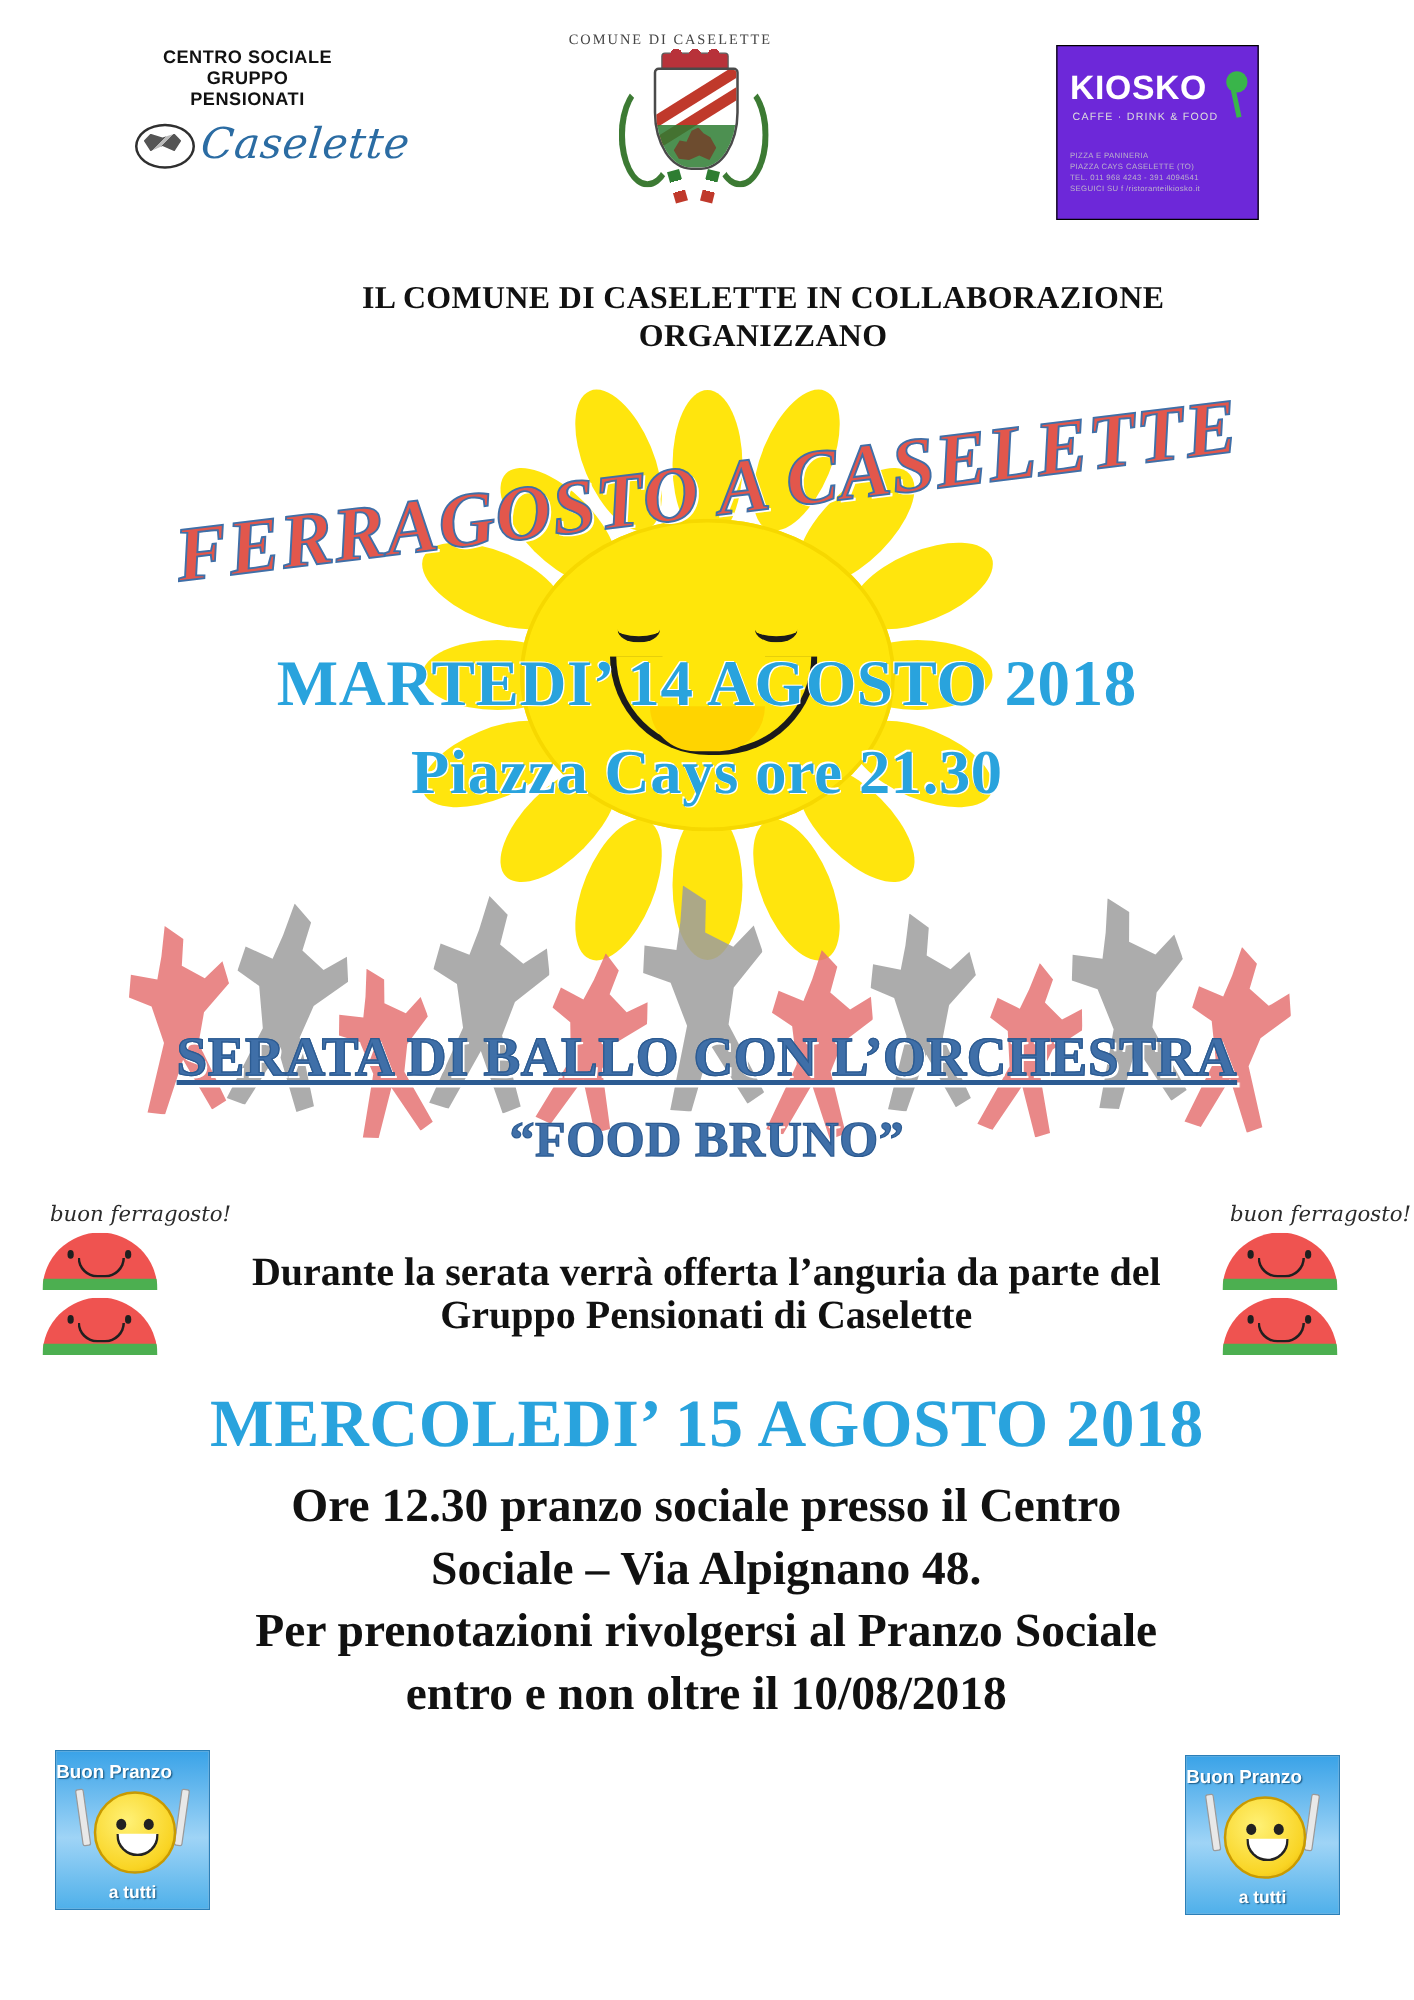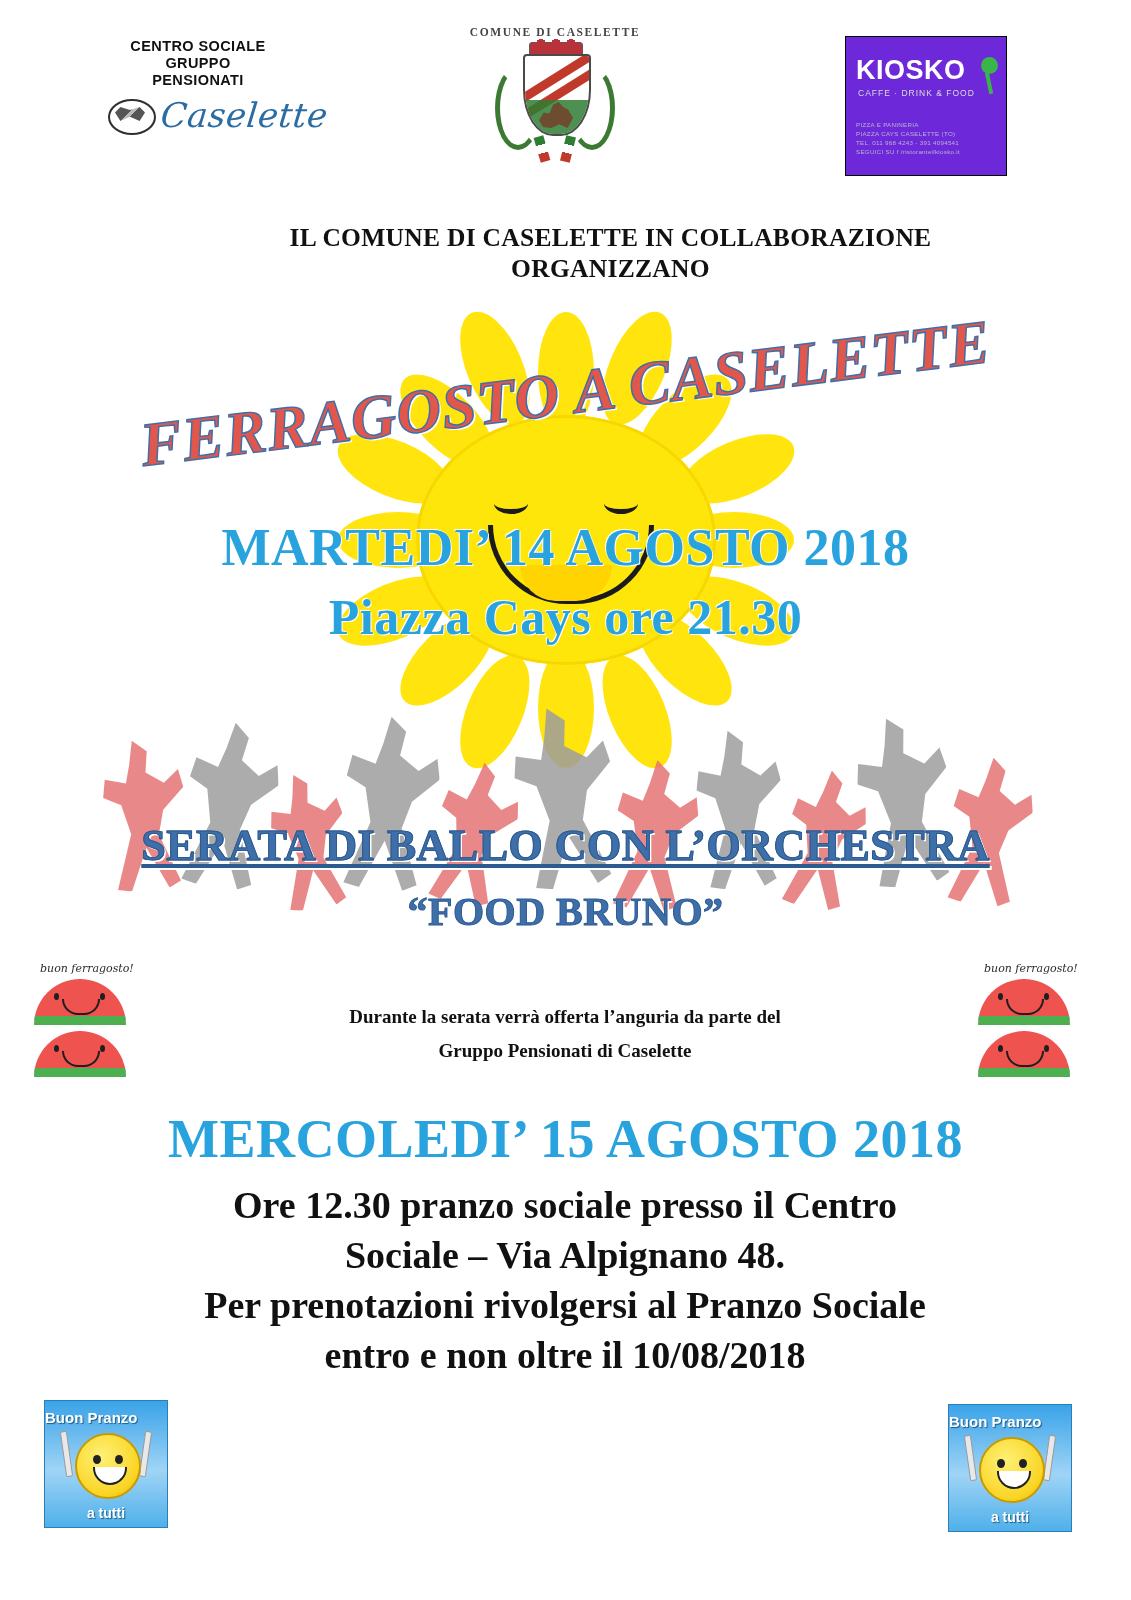--- a/index.html
+++ b/index.html
@@ -75,22 +75,21 @@
     margin-left: 8px;
     letter-spacing: 0.5px;
     transform: skewX(-6deg);
   }
 
   .crest-wrap {
     position: absolute;
     left: 455px;
     top: 0px;
     width: 200px;
-    text-align: center;
-    font-weight: bold;
+    text-align: left;
   }
   .crest-arc {
     font-family: "Liberation Serif", serif;
     font-size: 11.5px;
     letter-spacing: 1.6px;
     color: #444;
     height: 16px;
   }
   .crest {
     position: relative;
@@ -390,31 +389,31 @@
 
   
   .note {
     position: absolute;
     top: 1000px;
     left: 140px;
     width: 850px;
     text-align: center;
     font-family: "Liberation Serif", serif;
     font-weight: bold;
-    font-size: 19px;
+    font-size: 32px;
     line-height: 34px;
     color: #111;
   }
   .melon-group { position: absolute; width: 120px; }
   .melon-group.left { left: 34px; top: 962px; }
   .melon-group.right { left: 978px; top: 962px; }
   .melon-note {
     font-family: "DejaVu Serif", serif;
     font-style: italic;
-    font-size: 11px;
+    font-size: 17px;
     color: #2b2b2b;
     margin-left: 6px;
     white-space: nowrap;
   }
   .melon {
     position: relative;
     width: 92px;
     height: 48px;
     margin-top: 4px;
   }

